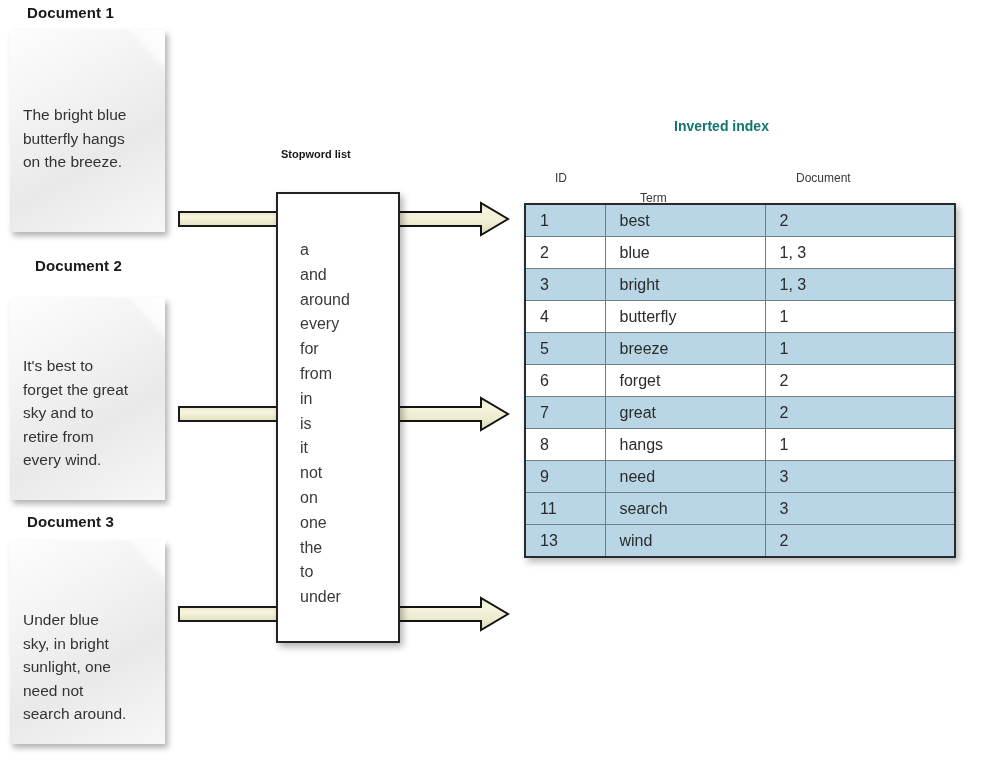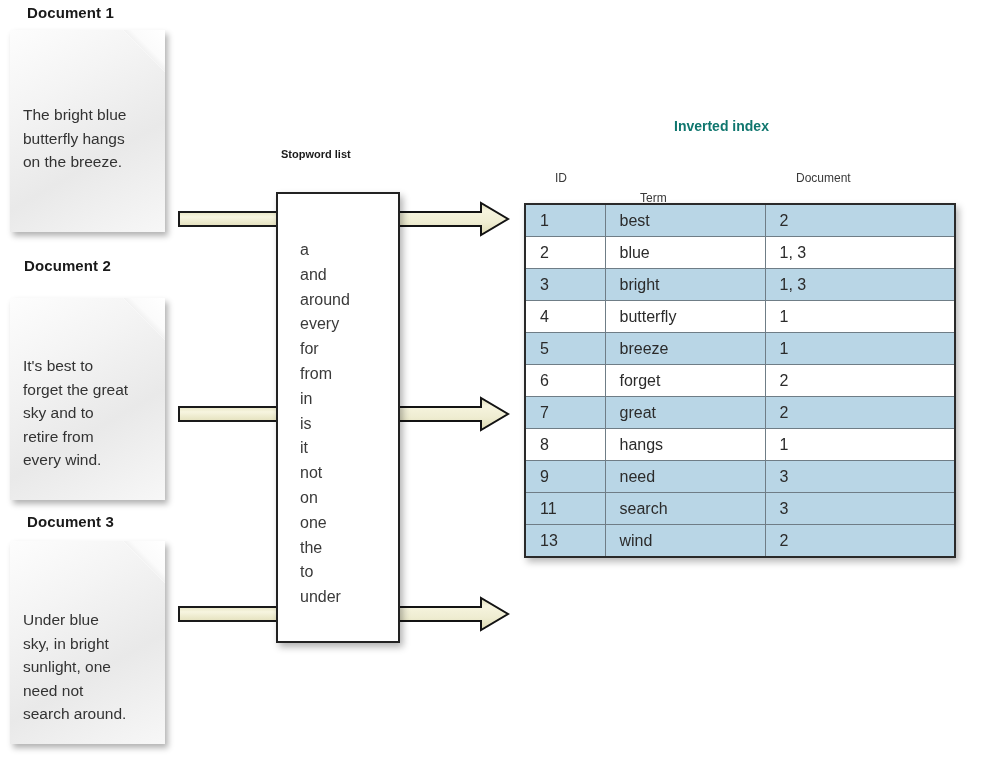--- a/index.html
+++ b/index.html
@@ -144,21 +144,21 @@
 <div id="canvas">
 
   <div class="doc-title" style="left:27px; top:4px;">Document 1</div>
   <div class="doc-icon" style="left:10px; top:30px; height:202px;">
     <div class="doc-fold"></div>
     <div class="doc-text" style="top:73px;">The bright blue
 butterfly hangs
 on the breeze.</div>
   </div>
 
-  <div class="doc-title" style="left:24px; top:257px;">Document 2</div>
+  <div class="doc-title" style="left:35px; top:257px;">Document 2</div>
   <div class="doc-icon" style="left:10px; top:298px; height:202px;">
     <div class="doc-fold"></div>
     <div class="doc-text" style="top:56px;">It's best to
 forget the great
 sky and to
 retire from
 every wind.</div>
   </div>
 
   <div class="doc-title" style="left:27px; top:513px;">Document 3</div>

